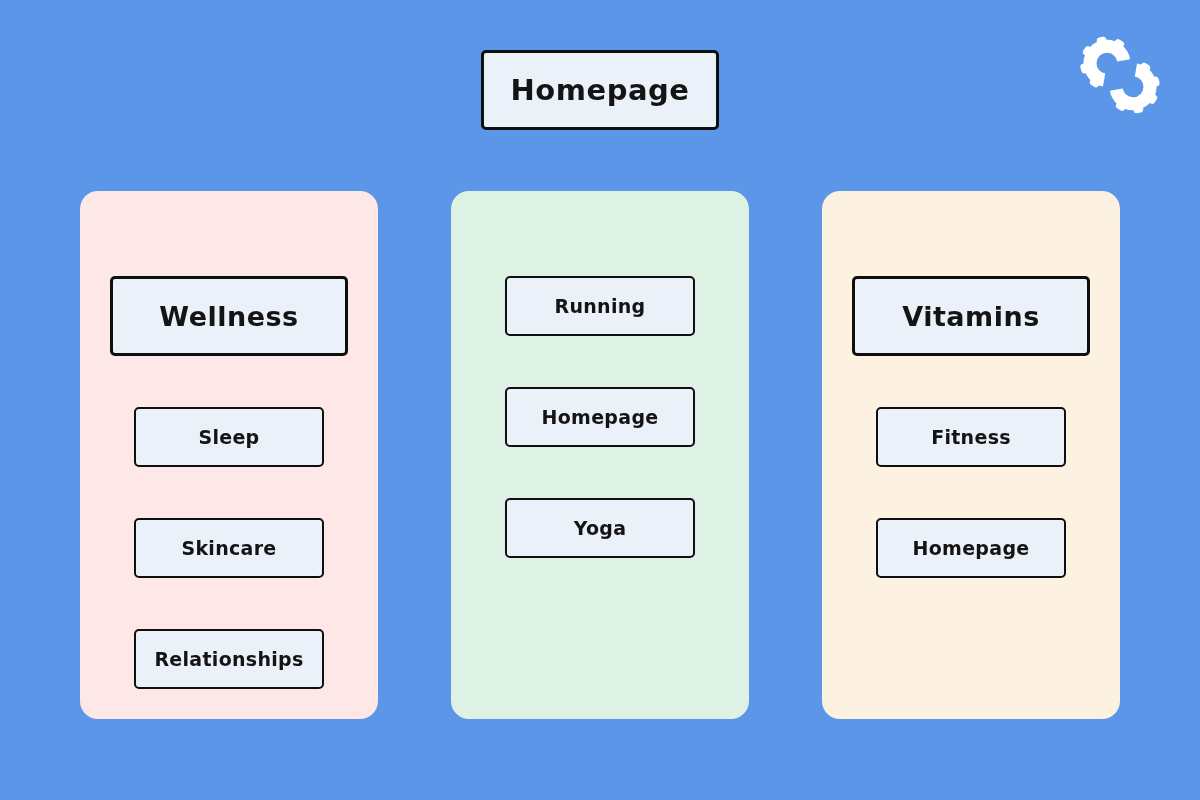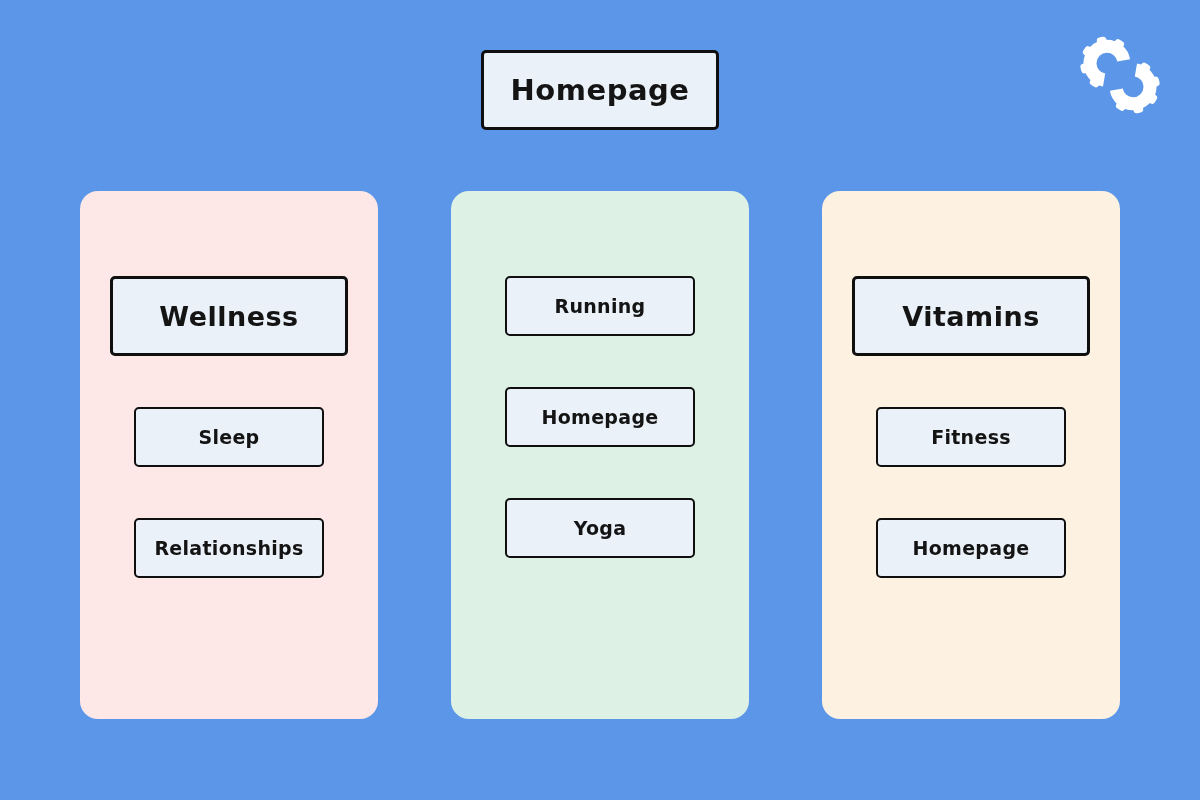--- a/index.html
+++ b/index.html
@@ -103,20 +103,21 @@
     </defs>
     <use href="#gearhalf" transform="translate(26 27)"></use>
     <use href="#gearhalf" transform="translate(46 45) rotate(180)"></use>
   </svg>
 
   <div class="columns">
 
     <section class="card" style="background-color: rgb(253, 232, 231);">
       <div class="title-node">Wellness</div>
       <div class="sub-node">Sleep</div>
+      <div class="sub-node">Skincare</div>
       <div class="sub-node">Relationships</div>
     </section>
 
     <section class="card" style="background-color: rgb(222, 241, 229);">
       <div class="sub-node">Running</div>
       <div class="sub-node">Homepage</div>
       <div class="sub-node">Yoga</div>
     </section>
 
     <section class="card" style="background-color: rgb(253, 242, 226);">

